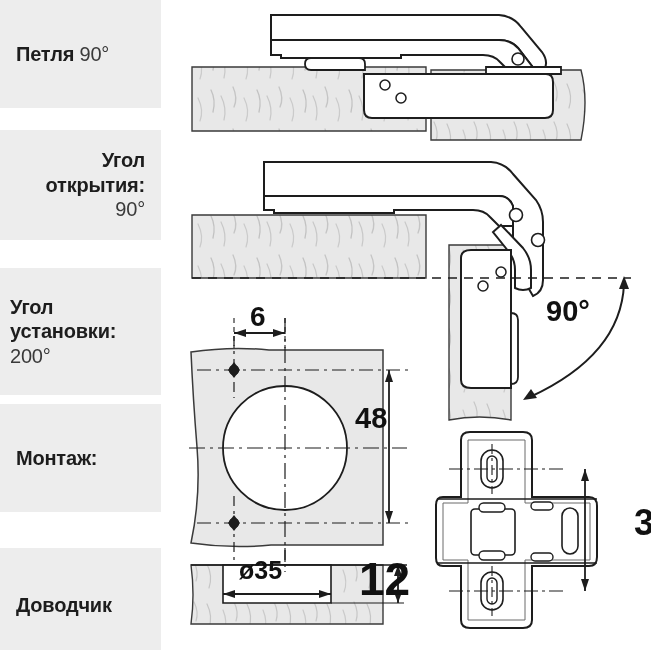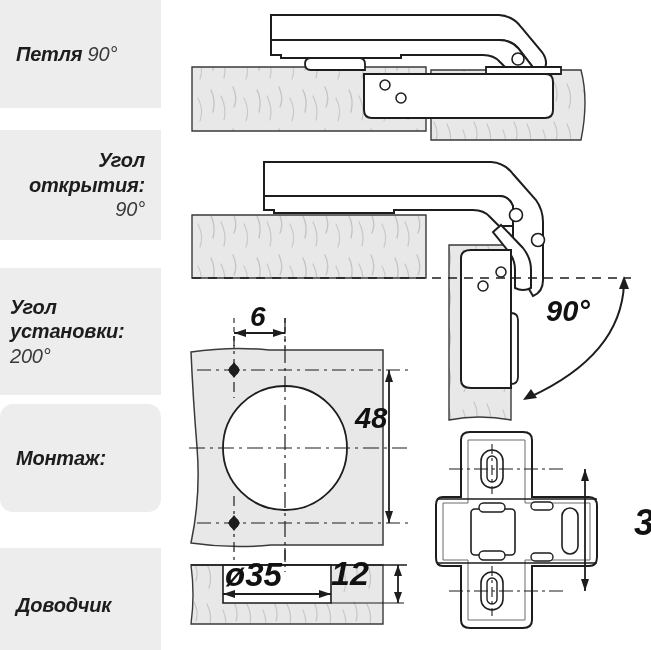--- a/index.html
+++ b/index.html
@@ -11,21 +11,20 @@
   body {
     font-family: "Liberation Sans", "DejaVu Sans", sans-serif;
     -webkit-font-smoothing: antialiased;
   }
   #page {
     position: relative;
     width: 651px;
     height: 650px;
     background: #ffffff;
     overflow: hidden;
-    font-style: italic;
   }
 
   
   .spec-panel {
     position: absolute;
     left: 0;
     width: 161px;
     background: #ededed;
     box-sizing: border-box;
     display: flex;
@@ -91,21 +90,21 @@
   <div class="spec-panel" style="top:130px; height:110px;text-align:right;">
     <div class="spec-title">Угол открытия:</div>
     <div class="spec-value">90°</div>
   </div>
 
   <div class="spec-panel" style="top:268px; height:127px;padding-left:10px;">
     <div class="spec-title">Угол установки:</div>
     <div class="spec-value">200°</div>
   </div>
 
-  <div class="spec-panel" style="top:404px; height:108px;border-radius:13px;">
+  <div class="spec-panel" style="top:404px; height:108px;">
     <div class="spec-title">Монтаж:</div>
   </div>
 
   <div class="spec-panel" style="top:548px; height:114px;">
     <div class="spec-title">Доводчик</div>
   </div>
 
   <div id="drawings">
 
     <svg class="svg-layer" width="490" height="650" viewBox="0 0 490 650">
@@ -297,19 +296,19 @@
         </g>
       </g>
     </svg>
 
     <div class="dim-label" style="left:385px; top:297px; font-size:29px; font-weight:bold;">90°</div>
 
     <div class="dim-label" style="left:89px; top:303px; font-size:28px; font-weight:bold;">6</div>
 
     <div class="dim-label" style="left:194px; top:404px; font-size:29px; font-weight:bold;">48</div>
 
-    <div class="dim-label" style="left:64px; top:558px; font-size:33px; font-weight:bold;">ø35</div>
-
-    <div class="dim-label" style="left:170px; top:556px; font-size:34px; font-weight:bold;">12</div>
+    <div class="dim-label" style="left:78px; top:558px; font-size:25px; font-weight:bold;">ø35</div>
+
+    <div class="dim-label" style="left:198px; top:556px; font-size:46px; font-weight:bold;">12</div>
 
     <div class="dim-label" style="left:437px; top:505px; font-size:36px; font-weight:bold;padding-left:36px;">32</div>
   </div>
 </div>
 
 </body></html>

